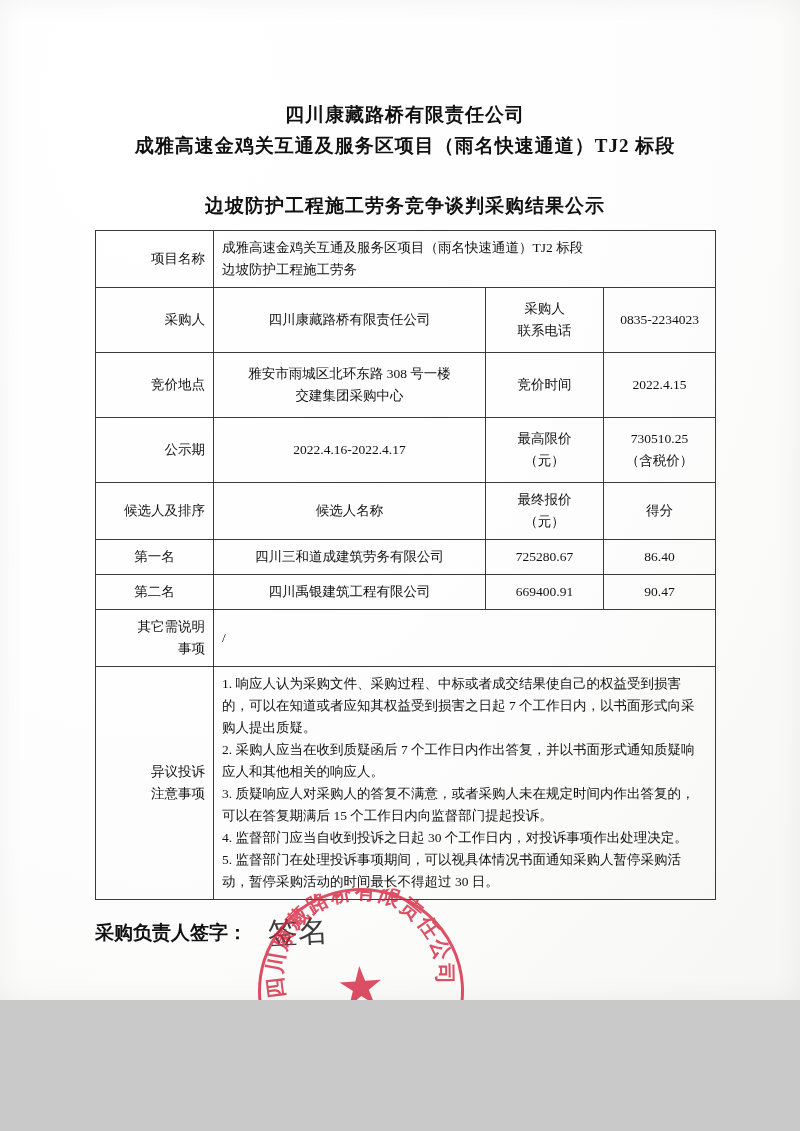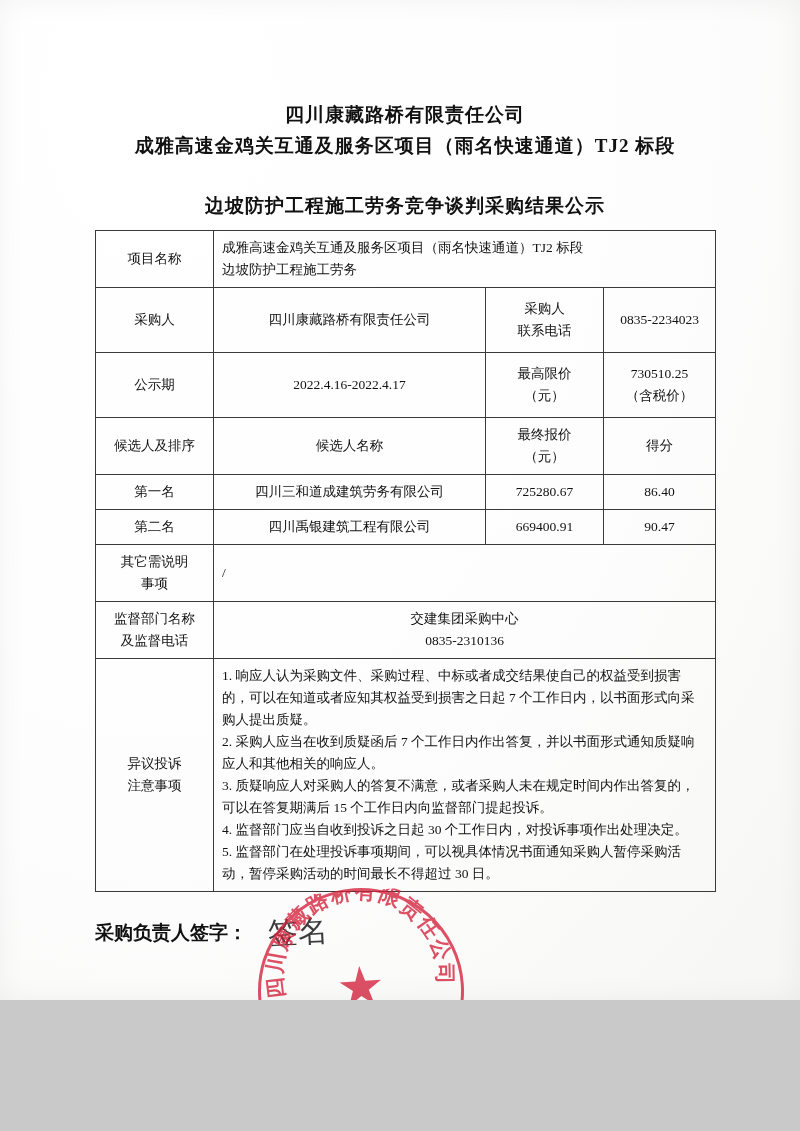--- a/index.html
+++ b/index.html
@@ -61,21 +61,21 @@
   }
   table.main td {
     border: 1px solid #3a3a3a;
     padding: 6px 8px;
     vertical-align: middle;
     line-height: 22px;
   }
   .c { text-align: center; }
   .l { text-align: left; }
   .tall { height: 52px; }
-  .lab { text-align: center; }
+  .lab { text-align: right; }
   .two-line { line-height: 21px; }
 
   .notes td {
     line-height: 23px;
     padding: 8px 10px 8px 10px;
   }
   .notes p {
     margin: 0;
     text-indent: 0;
   }
@@ -184,20 +184,29 @@
         <tr>
           <td class="lab tall">采购人</td>
           <td class="c">四川康藏路桥有限责任公司</td>
           <td class="c two-line">
             <div>采购人</div>
             <div>联系电话</div>
           </td>
           <td class="c">0835-2234023</td>
         </tr>
 
+        <tr>
+          <td class="lab tall">竞价地点</td>
+          <td class="c">
+            <div>雅安市雨城区北环东路 308 号一楼</div>
+            <div>交建集团采购中心</div>
+          </td>
+          <td class="c">竞价时间</td>
+          <td class="c">2022.4.15</td>
+        </tr>
 
         <tr>
           <td class="lab tall">公示期</td>
           <td class="c">2022.4.16-2022.4.17</td>
           <td class="c two-line">
             <div>最高限价</div>
             <div>（元）</div>
           </td>
           <td class="c two-line">
             <div>730510.25</div>
@@ -231,30 +240,20 @@
 
 
         <tr>
           <td class="lab two-line">
             <div>其它需说明</div>
             <div>事项</div>
           </td>
           <td class="l" colspan="3">/</td>
         </tr>
 
-        <tr>
-          <td class="lab two-line">
-            <div>监督部门名称</div>
-            <div>及监督电话</div>
-          </td>
-          <td class="c" colspan="3">
-            <div>交建集团采购中心</div>
-            <div>0835-2310136</div>
-          </td>
-        </tr>
 
         <tr class="notes">
           <td class="lab two-line">
             <div>异议投诉</div>
             <div>注意事项</div>
           </td>
           <td class="l" colspan="3">
             <p>1. 响应人认为采购文件、采购过程、中标或者成交结果使自己的权益受到损害的，可以在知道或者应知其权益受到损害之日起 7 个工作日内，以书面形式向采购人提出质疑。</p>
             <p>2. 采购人应当在收到质疑函后 7 个工作日内作出答复，并以书面形式通知质疑响应人和其他相关的响应人。</p>
             <p>3. 质疑响应人对采购人的答复不满意，或者采购人未在规定时间内作出答复的，可以在答复期满后 15 个工作日内向监督部门提起投诉。</p>

